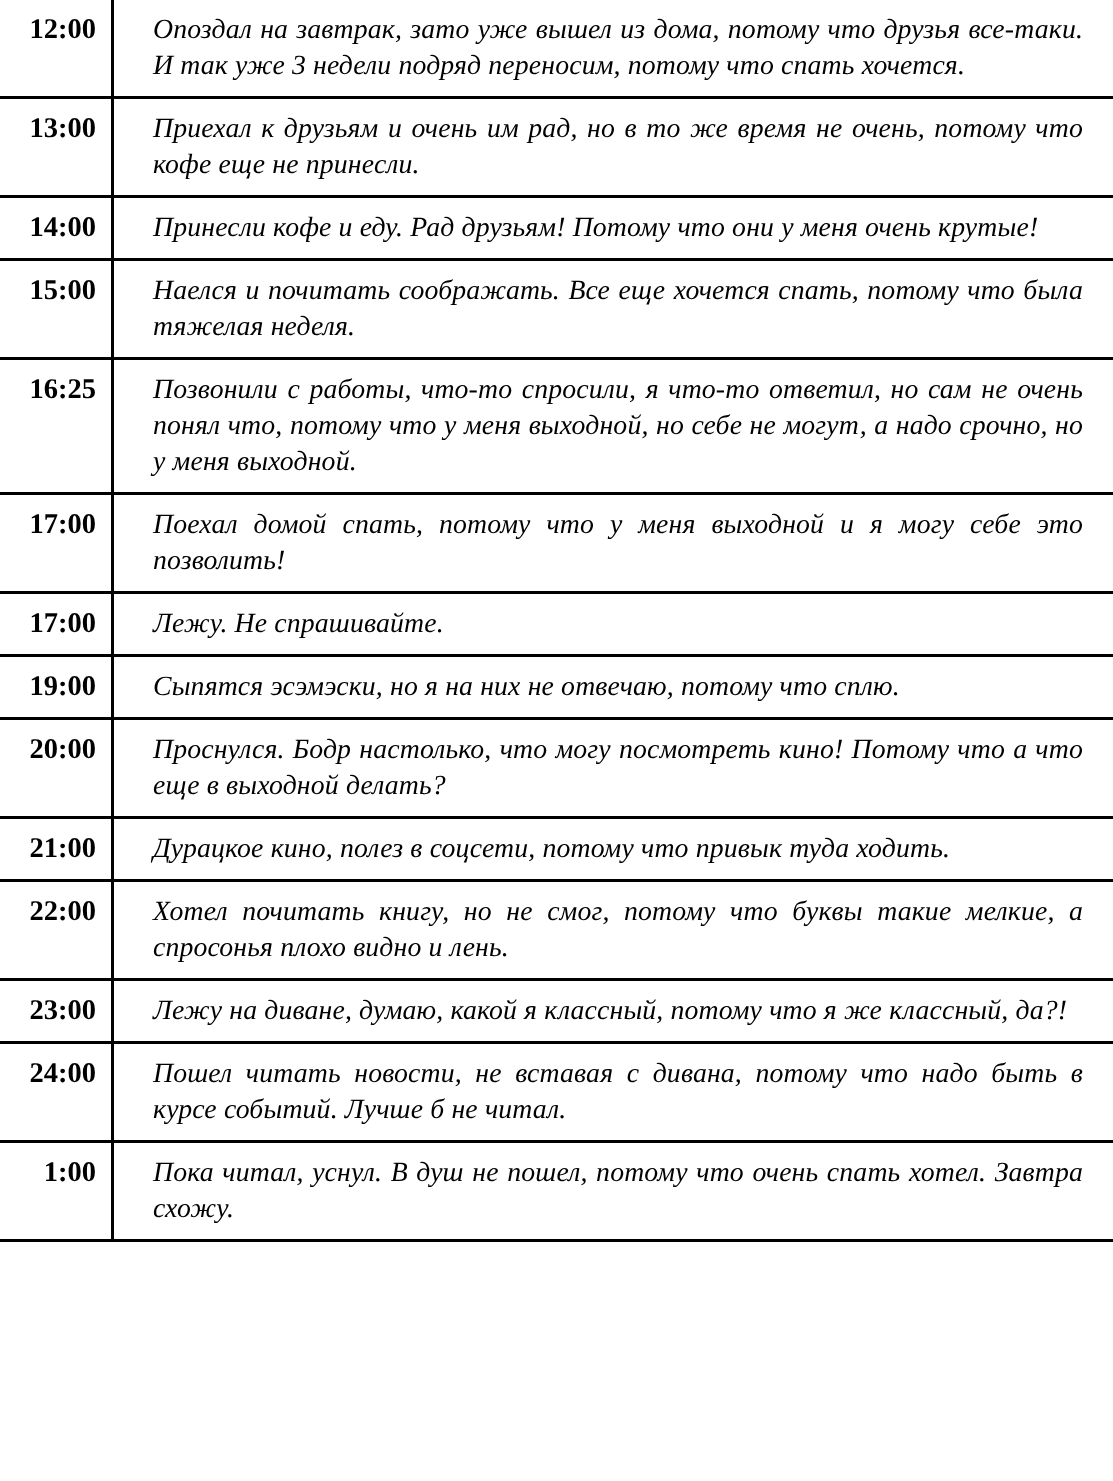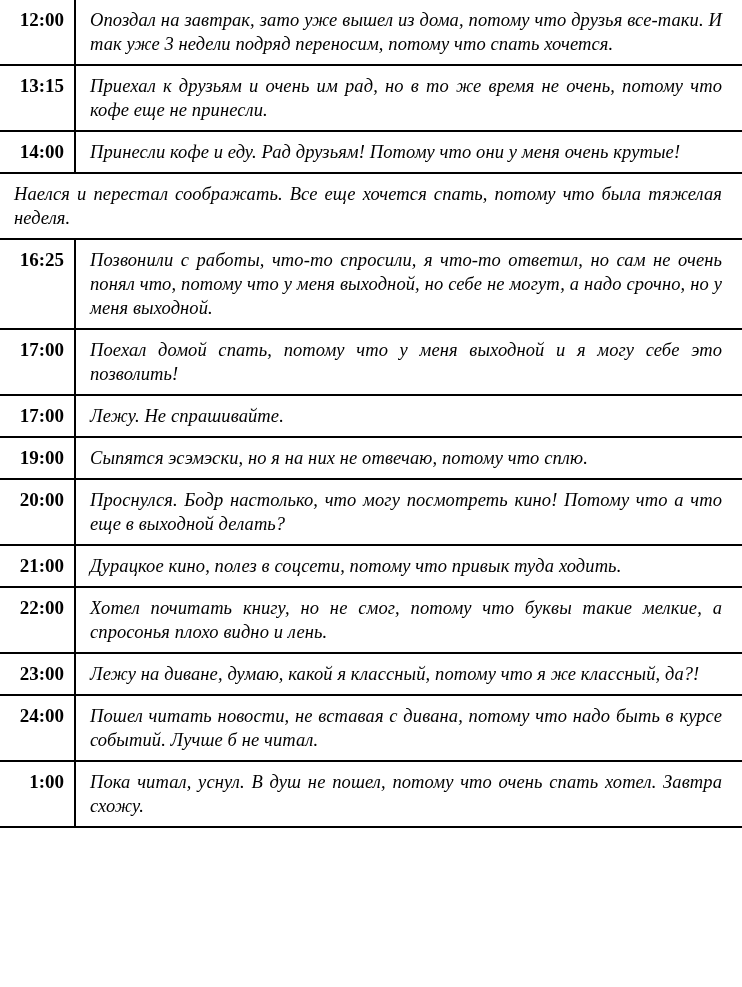--- a/index.html
+++ b/index.html
@@ -32,51 +32,52 @@
     padding: 8px 10px 8px 4px;
     text-align: right;
     font-weight: bold;
     font-size: 19px;
     line-height: 24px;
     font-style: normal;
   }
   .text-cell {
     flex: 1 1 auto;
     box-sizing: border-box;
-    padding: 8px 20px 8px 14px;
+    padding: 8px 20px 8px 26px;
     font-style: italic;
     font-size: 18.5px;
     line-height: 24px;
     text-align: justify;
     letter-spacing: 0.1px;
   }
 </style>
 </head>
 <body>
 
 <div class="page">
   <div class="schedule-table">
 
     <div class="row">
       <div class="time-cell">12:00</div>
       <div class="text-cell">Опоздал на завтрак, зато уже вышел из дома, потому что друзья все-таки. И так уже 3 недели подряд переносим, потому что спать хочется.</div>
     </div>
 
     <div class="row">
-      <div class="time-cell">13:15</div>
+      <div class="time-cell">13:00</div>
       <div class="text-cell">Приехал к друзьям и очень им рад, но в то же время не очень, потому что кофе еще не принесли.</div>
     </div>
 
     <div class="row">
       <div class="time-cell">14:00</div>
       <div class="text-cell">Принесли кофе и еду. Рад друзьям! Потому что они у меня очень крутые!</div>
     </div>
 
     <div class="row">
-      <div class="text-cell">Наелся и перестал соображать. Все еще хочется спать, потому что была тяжелая неделя.</div>
+      <div class="time-cell">15:00</div>
+      <div class="text-cell">Наелся и почитать соображать. Все еще хочется спать, потому что была тяжелая неделя.</div>
     </div>
 
     <div class="row">
       <div class="time-cell">16:25</div>
       <div class="text-cell">Позвонили с работы, что-то спросили, я что-то ответил, но сам не очень понял что, потому что у меня выходной, но себе не могут, а надо срочно, но у меня выходной.</div>
     </div>
 
     <div class="row">
       <div class="time-cell">17:00</div>
       <div class="text-cell">Поехал домой спать, потому что у меня выходной и я могу себе это позволить!</div>

